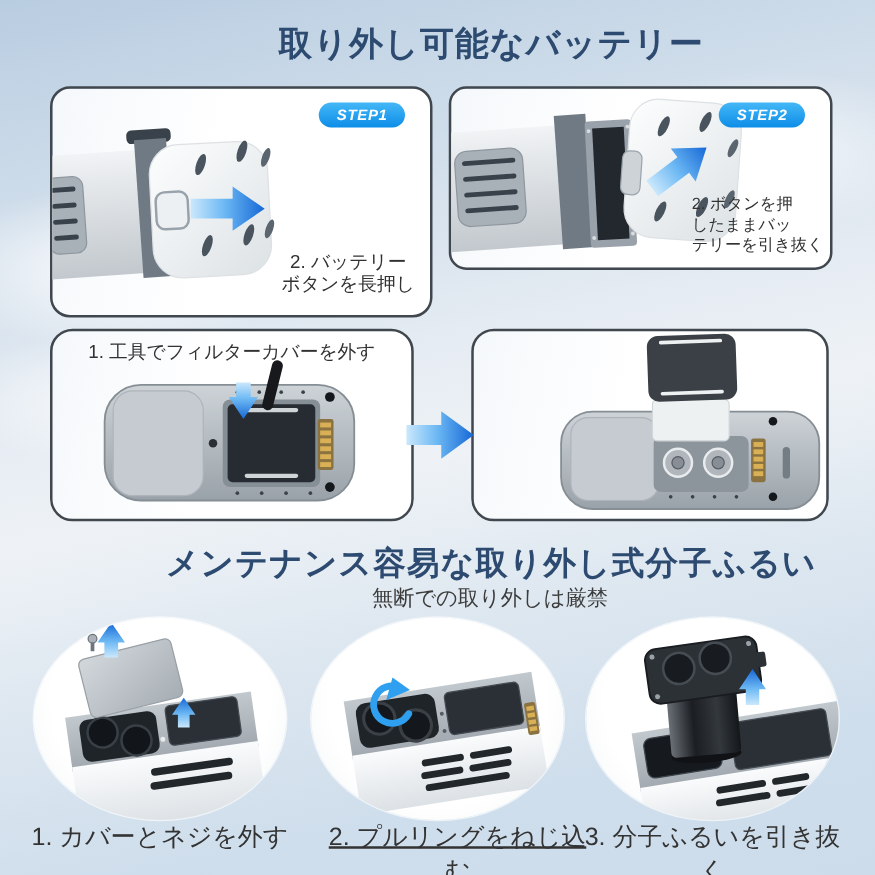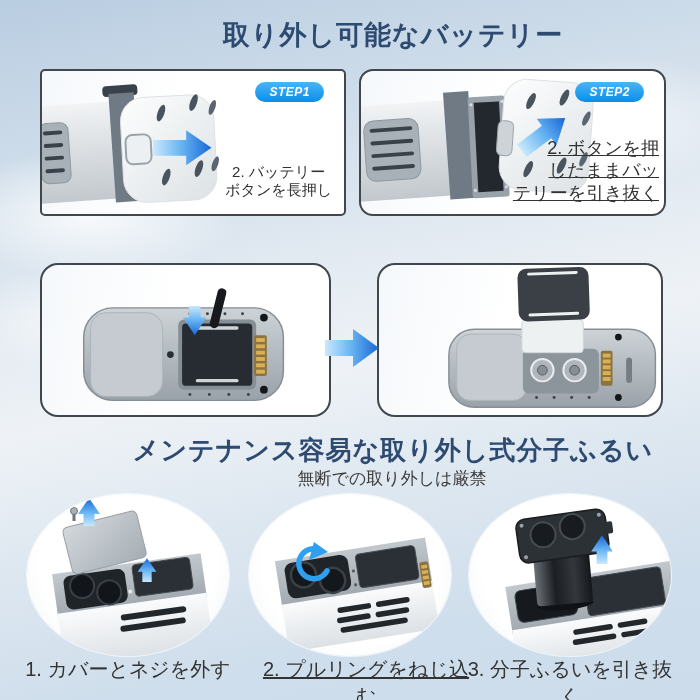--- a/index.html
+++ b/index.html
@@ -9,30 +9,30 @@
   .cloud{position:absolute;border-radius:50%;pointer-events:none;}
   .cloud1{left:-60px;top:150px;width:300px;height:130px;background:radial-gradient(ellipse at center,rgba(255,255,255,.85),rgba(255,255,255,0) 70%);}
   .cloud2{left:-40px;top:265px;width:260px;height:110px;background:radial-gradient(ellipse at center,rgba(255,255,255,.7),rgba(255,255,255,0) 70%);}
   .cloud3{right:-50px;top:55px;width:260px;height:130px;background:radial-gradient(ellipse at center,rgba(255,255,255,.6),rgba(255,255,255,0) 70%);}
   .title{position:absolute;left:0;width:700px;text-align:center;font-weight:700;color:#2d4a70;letter-spacing:1px;padding-left:43px;}
   .t1{top:17px;font-size:27px;}
   .t2{top:221px;font-size:26px;}
   .t3{top:433px;font-size:26px;}
   .subtitle{position:absolute;top:467px;left:0;width:700px;text-align:center;font-size:17px;color:#3c3c3c;margin-left:42px;}
   .panel{position:absolute;background:linear-gradient(100deg,#f5f8fb,#ffffff 45%);border:2px solid #40474e;box-sizing:border-box;}
-  .panel-b1{left:40px;top:69px;width:306px;height:147px;border-radius:5px;}
+  .panel-b1{left:40px;top:69px;width:306px;height:185px;border-radius:16px;}
   .panel-b2{left:359px;top:69px;width:307px;height:147px;border-radius:14px;}
   .panel-f1{left:40px;top:263px;width:291px;height:154px;border-radius:18px;}
   .panel-f2{left:377px;top:263px;width:286px;height:154px;border-radius:18px;}
   .ill{position:absolute;left:0;top:0;width:100%;height:100%;}
   .badge{position:absolute;top:11px;right:20px;padding:3px 14px;border-radius:12px;
     background:linear-gradient(180deg,#44b7f6,#0d8de8);color:#fff;font-size:12px;font-weight:700;font-style:italic;letter-spacing:.5px;}
   .cap{position:absolute;color:#323232;white-space:pre-line;line-height:1.25;}
   .cap-b1{right:12px;bottom:14px;font-size:15px;text-align:center;}
-  .cap-b2{right:5px;bottom:10px;font-size:18px;text-align:right;text-decoration:underline;}
+  .cap-b2{right:5px;bottom:10px;font-size:13px;text-align:left;}
   .cap-f1{left:0;right:0;top:8px;font-size:15px;text-align:center;}
   .cap-f2{left:20px;top:12px;font-size:15px;text-align:left;}
   .big-arrow{position:absolute;left:325px;top:327px;z-index:5;}
   .circle{position:absolute;width:202px;height:162px;border-radius:50%;overflow:hidden;
     background:radial-gradient(circle at 50% 40%,#ffffff 62%,#f1f4f6);box-shadow:0 0 0 1px rgba(255,255,255,.65);}
   .c1{left:27px;top:494px;}
   .c2{left:249px;top:494px;}
   .c3{left:469px;top:494px;}
   .circle svg{position:absolute;left:0;top:0;width:100%;height:100%;}
   .ccap{position:absolute;top:656px;font-size:20px;color:#333333;text-align:center;width:220px;}
@@ -182,20 +182,21 @@
         <circle cx="204" cy="50" r="1.5" fill="#3a4147"></circle>
       <circle cx="150" cy="133" r="1.5" fill="#3a4147"></circle>
         <circle cx="170" cy="133" r="1.5" fill="#3a4147"></circle>
       <circle cx="190" cy="133" r="1.5" fill="#3a4147"></circle>
         <circle cx="210" cy="133" r="1.5" fill="#3a4147"></circle>
       <rect x="-4.5" y="0" width="9" height="42" rx="4.5" transform="translate(184 24) rotate(14)" fill="#17191c"></rect>
       <g transform="translate(155 42) rotate(90)">
         <polygon points="0,-6 12,-6 12,-12 30,0 12,12 12,6 0,6" fill="url(#gArrowA)"></polygon>
       </g>
     </svg>
+    <div class="cap cap-f1">1. 工具でフィルターカバーを外す</div>
   </div>
 
   <svg class="big-arrow" width="54" height="42" viewBox="0 0 54 42">
     <polygon points="0,13 28,13 28,2 54,21 28,40 28,29 0,29" fill="url(#gArrowA)"></polygon>
   </svg>
 
   <div class="panel panel-f2">
     <svg class="ill" viewBox="0 0 286 154">
       <rect x="70" y="66" width="212" height="80" rx="26" fill="url(#gDev)" stroke="#868e95" stroke-width="1.5"></rect>
       <rect x="78" y="71" width="72" height="68" rx="14" fill="#c5cbd0" stroke="#aeb4ba"></rect>

